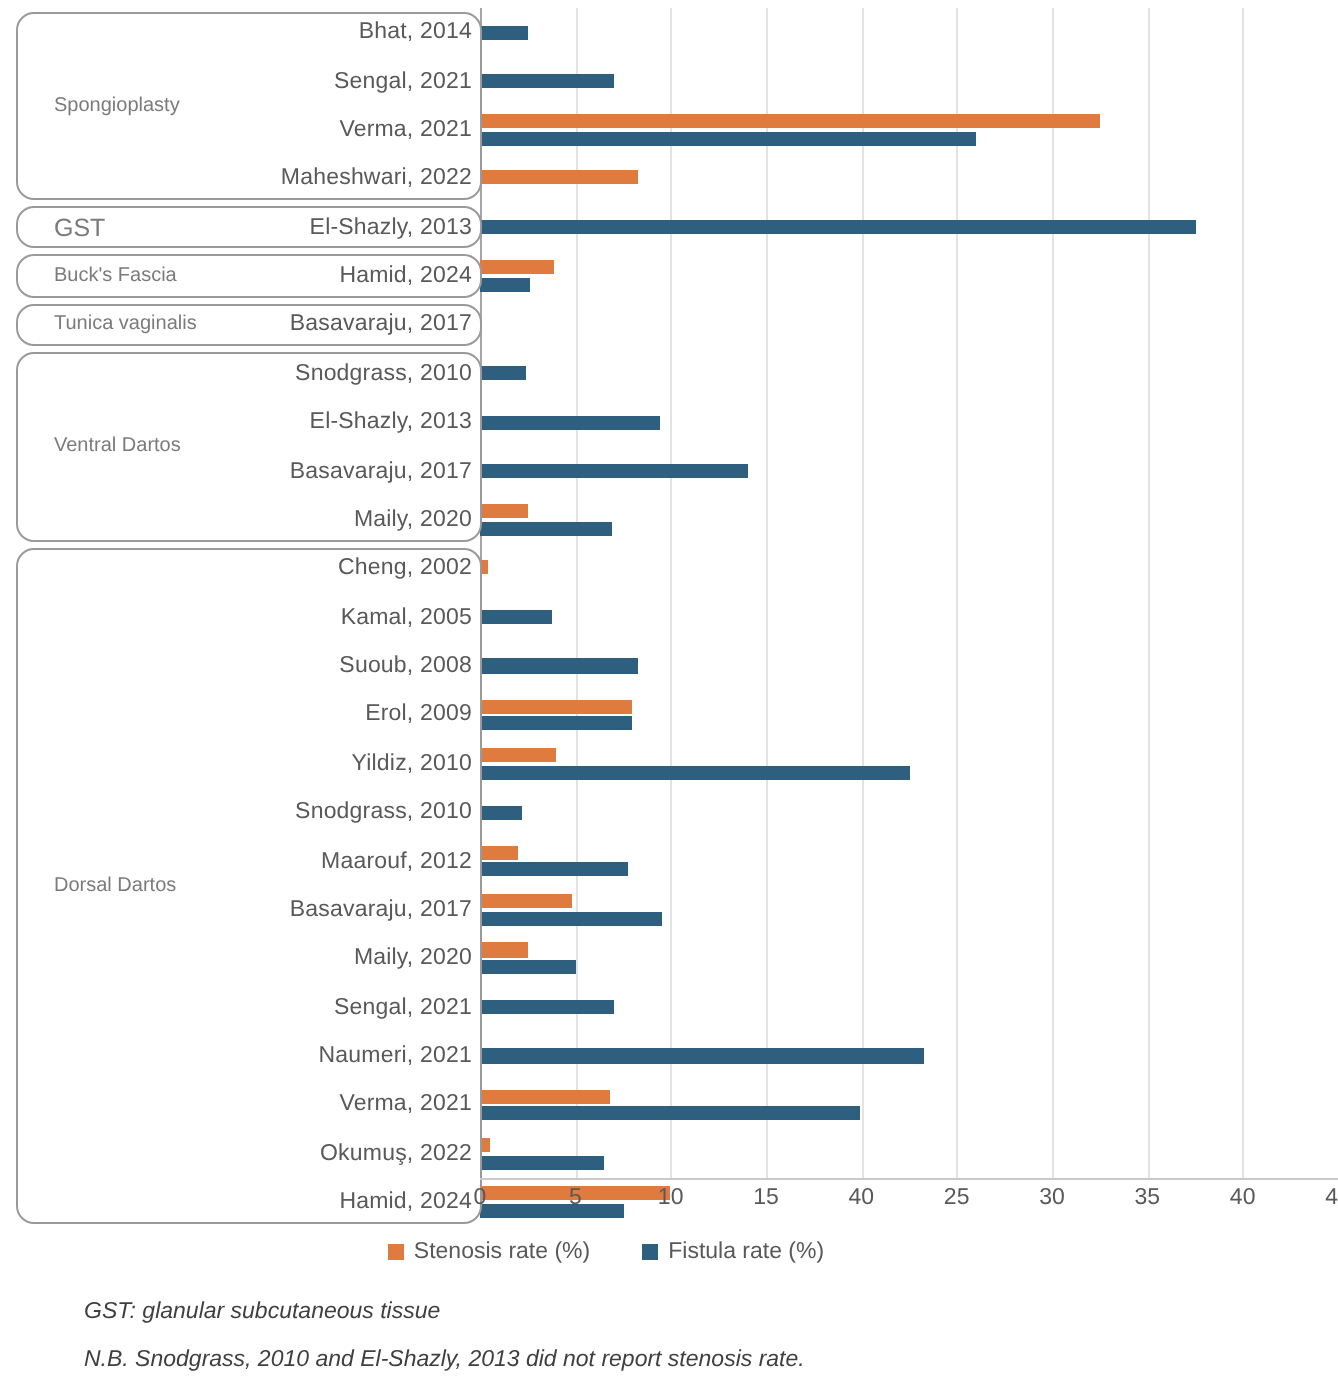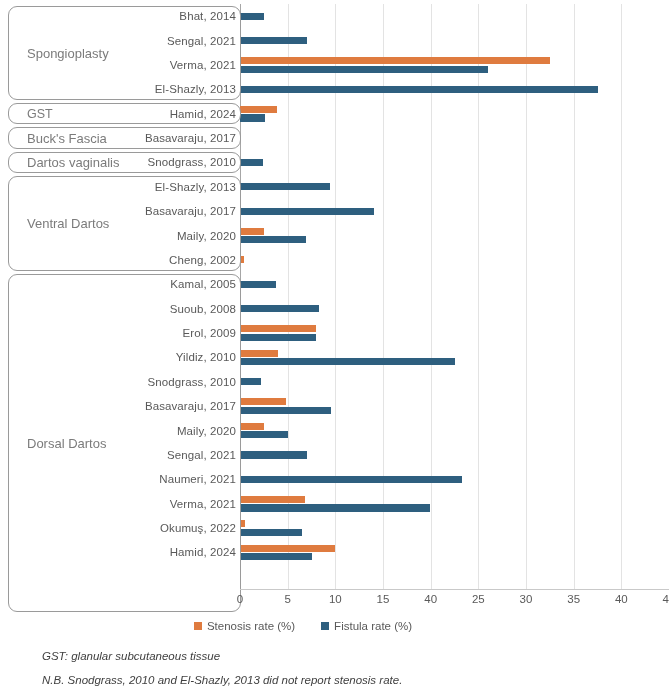--- a/index.html
+++ b/index.html
@@ -74,21 +74,21 @@
   }
   .groupname{
     position:absolute;
     left:18px;
     top:50%;
     transform:translateY(-50%);
     font-size:12.5px;
     color:#7b7b7b;
     white-space:nowrap;
   }
-  .groupname.sm{font-size:13px;}
+  .groupname.sm{font-size:10px;}
 
   
   .xaxis{
     position:absolute;
     left:240px;top:589px;
     width:429px;height:22px;
   }
   .xaxis .tickline{
     position:absolute;left:0;top:0;width:429px;height:1px;background:#c9c9c9;
   }
@@ -158,20 +158,26 @@
           </div>
         </div>
         <div class="row">
           <div class="rowlabel">Verma, 2021</div>
           <div class="bars">
             <div class="bar sten" style="width: 309.833px;"></div>
             <div class="bar fist" style="width: 247.867px;"></div>
           </div>
         </div>
         <div class="row">
+          <div class="rowlabel">Maheshwari, 2022</div>
+          <div class="bars">
+            <div class="bar sten" style="width: 79.1267px;"></div>
+          </div>
+        </div>
+        <div class="row">
           <div class="rowlabel">El-Shazly, 2013</div>
           <div class="bars">
             <div class="bar fist" style="width: 358.453px;"></div>
           </div>
         </div>
         <div class="row">
           <div class="rowlabel">Hamid, 2024</div>
           <div class="bars">
             <div class="bar sten" style="width: 37.18px;"></div>
             <div class="bar fist" style="width: 24.7867px;"></div>
@@ -235,20 +241,27 @@
           <div class="rowlabel">Yildiz, 2010</div>
           <div class="bars">
             <div class="bar sten" style="width: 38.1333px;"></div>
             <div class="bar fist" style="width: 214.5px;"></div>
           </div>
         </div>
         <div class="row">
           <div class="rowlabel">Snodgrass, 2010</div>
           <div class="bars">
             <div class="bar fist" style="width: 20.9733px;"></div>
+          </div>
+        </div>
+        <div class="row">
+          <div class="rowlabel">Maarouf, 2012</div>
+          <div class="bars">
+            <div class="bar sten" style="width: 19.0667px;"></div>
+            <div class="bar fist" style="width: 74.36px;"></div>
           </div>
         </div>
         <div class="row">
           <div class="rowlabel">Basavaraju, 2017</div>
           <div class="bars">
             <div class="bar sten" style="width: 45.76px;"></div>
             <div class="bar fist" style="width: 90.5667px;"></div>
           </div>
         </div>
         <div class="row">
@@ -296,21 +309,21 @@
         <div class="groupbox" style="top: 5.5px; height: 94.5px; width: 233px;">
           <div class="groupname sm">Spongioplasty</div>
         </div>
         <div class="groupbox" style="top: 103px; height: 21.375px; width: 233px; padding-left: 12px;">
           <div class="groupname">GST</div>
         </div>
         <div class="groupbox" style="top: 127.375px; height: 21.375px; width: 233px;">
           <div class="groupname sm">Buck's Fascia</div>
         </div>
         <div class="groupbox" style="top: 151.75px; height: 21.375px; width: 233px;">
-          <div class="groupname sm">Dartos vaginalis</div>
+          <div class="groupname sm">Tunica vaginalis</div>
         </div>
         <div class="groupbox" style="top: 176.125px; height: 94.5px; width: 233px;">
           <div class="groupname sm">Ventral Dartos</div>
         </div>
         <div class="groupbox" style="top: 273.625px; height: 338.25px; width: 233px;">
           <div class="groupname sm">Dorsal Dartos</div>
         </div>
       </div>
   </div>
 

